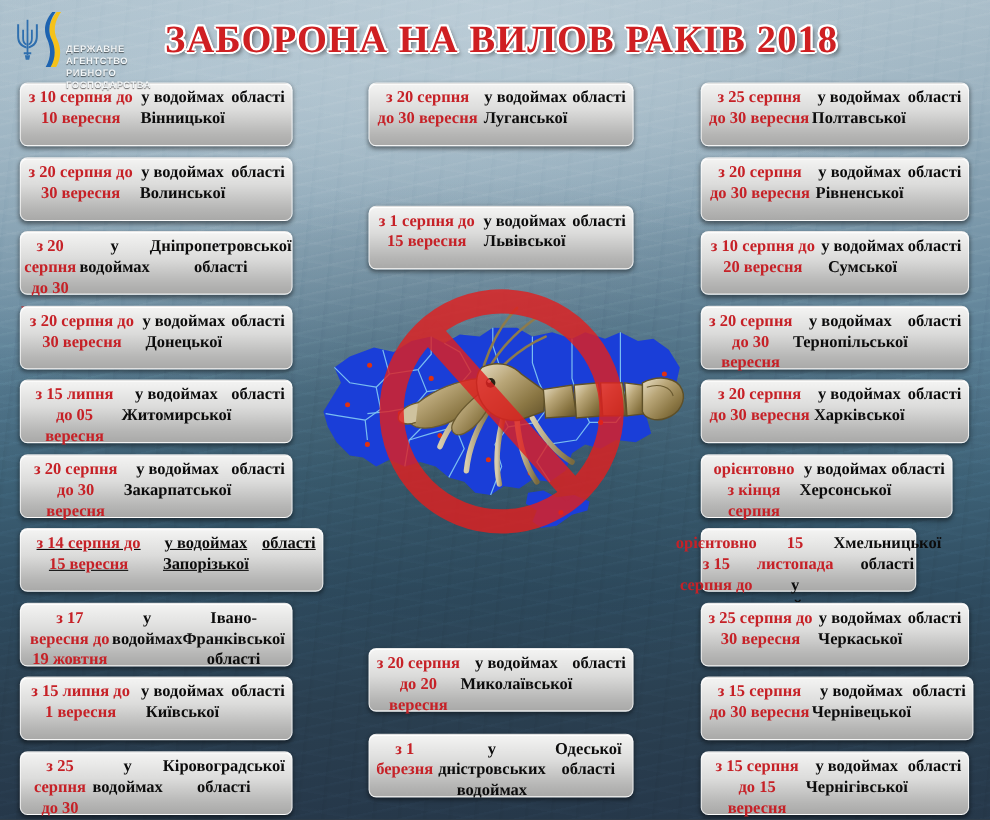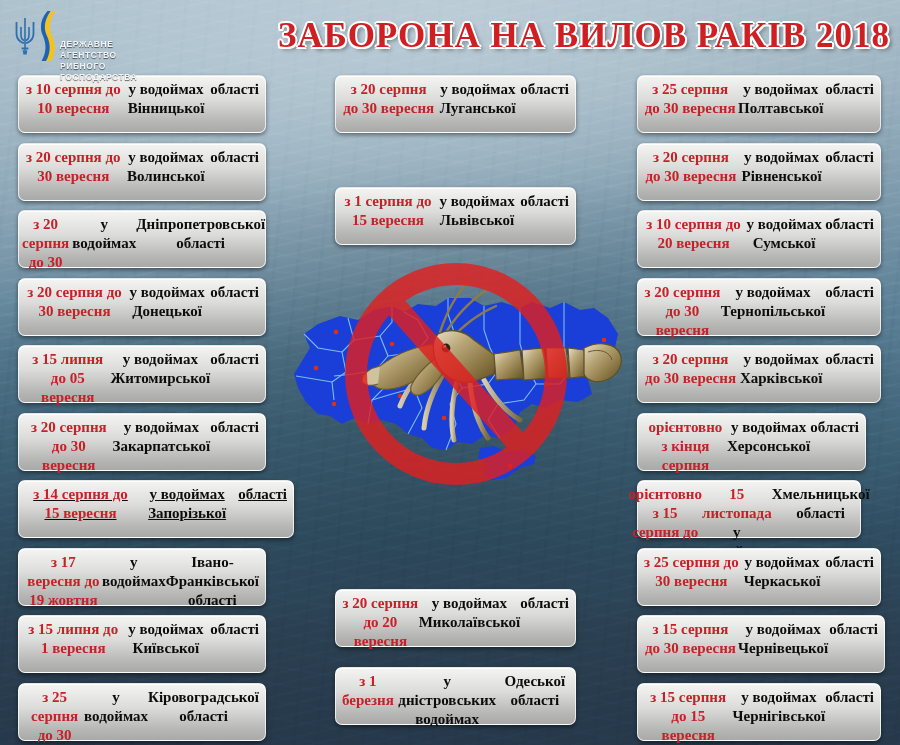--- a/index.html
+++ b/index.html
@@ -80,21 +80,21 @@
     text-shadow: 0 1px 1px rgba(0,0,0,.6);
   }
 
   
   .title {
     position: absolute;
     left: 150px;
     right: 10px;
     top: 14px;
     height: 44px;
-    text-align: right;
+    text-align: left;
     font-family: "Liberation Serif", "DejaVu Serif", serif;
     font-weight: bold;
     font-size: 35px;
     line-height: 44px;
     letter-spacing: 1px;
     color: #cf1f22;
     white-space: nowrap;
     z-index: 6;
     text-shadow:
       -1.5px -1.5px 0 #ffffff,
@@ -391,21 +391,21 @@
       <div class="card" style="left: 637px; width: 244px; top: 345px; height: 58px;">
         <span class="line"><span class="period">з 20 серпня до 30 вересня</span></span>
         <span class="line blk">у водоймах Харківської</span>
         <span class="line blk">області</span>
       </div>
       <div class="card" style="left: 637px; width: 229px; top: 413px; height: 58px;">
         <span class="line"><span class="period">орієнтовно з кінця серпня</span></span>
         <span class="line blk">у водоймах Херсонської</span>
         <span class="line blk">області</span>
       </div>
-      <div class="card" style="left: 637px; width: 224px; top: 480px; height: 58px;">
+      <div class="card" style="left: 637px; width: 196px; top: 480px; height: 58px;">
         <span class="line"><span class="period">орієнтовно з 15 серпня до</span></span>
         <span class="line"><span class="period">15 листопада</span><span class="blk"> у водоймах</span></span>
         <span class="line blk">Хмельницької області</span>
       </div>
       <div class="card" style="left: 637px; width: 244px; top: 548px; height: 58px;">
         <span class="line"><span class="period">з 25 серпня до 30 вересня</span></span>
         <span class="line blk">у водоймах Черкаської</span>
         <span class="line blk">області</span>
       </div>
       <div class="card" style="left: 637px; width: 248px; top: 615px; height: 58px;">

